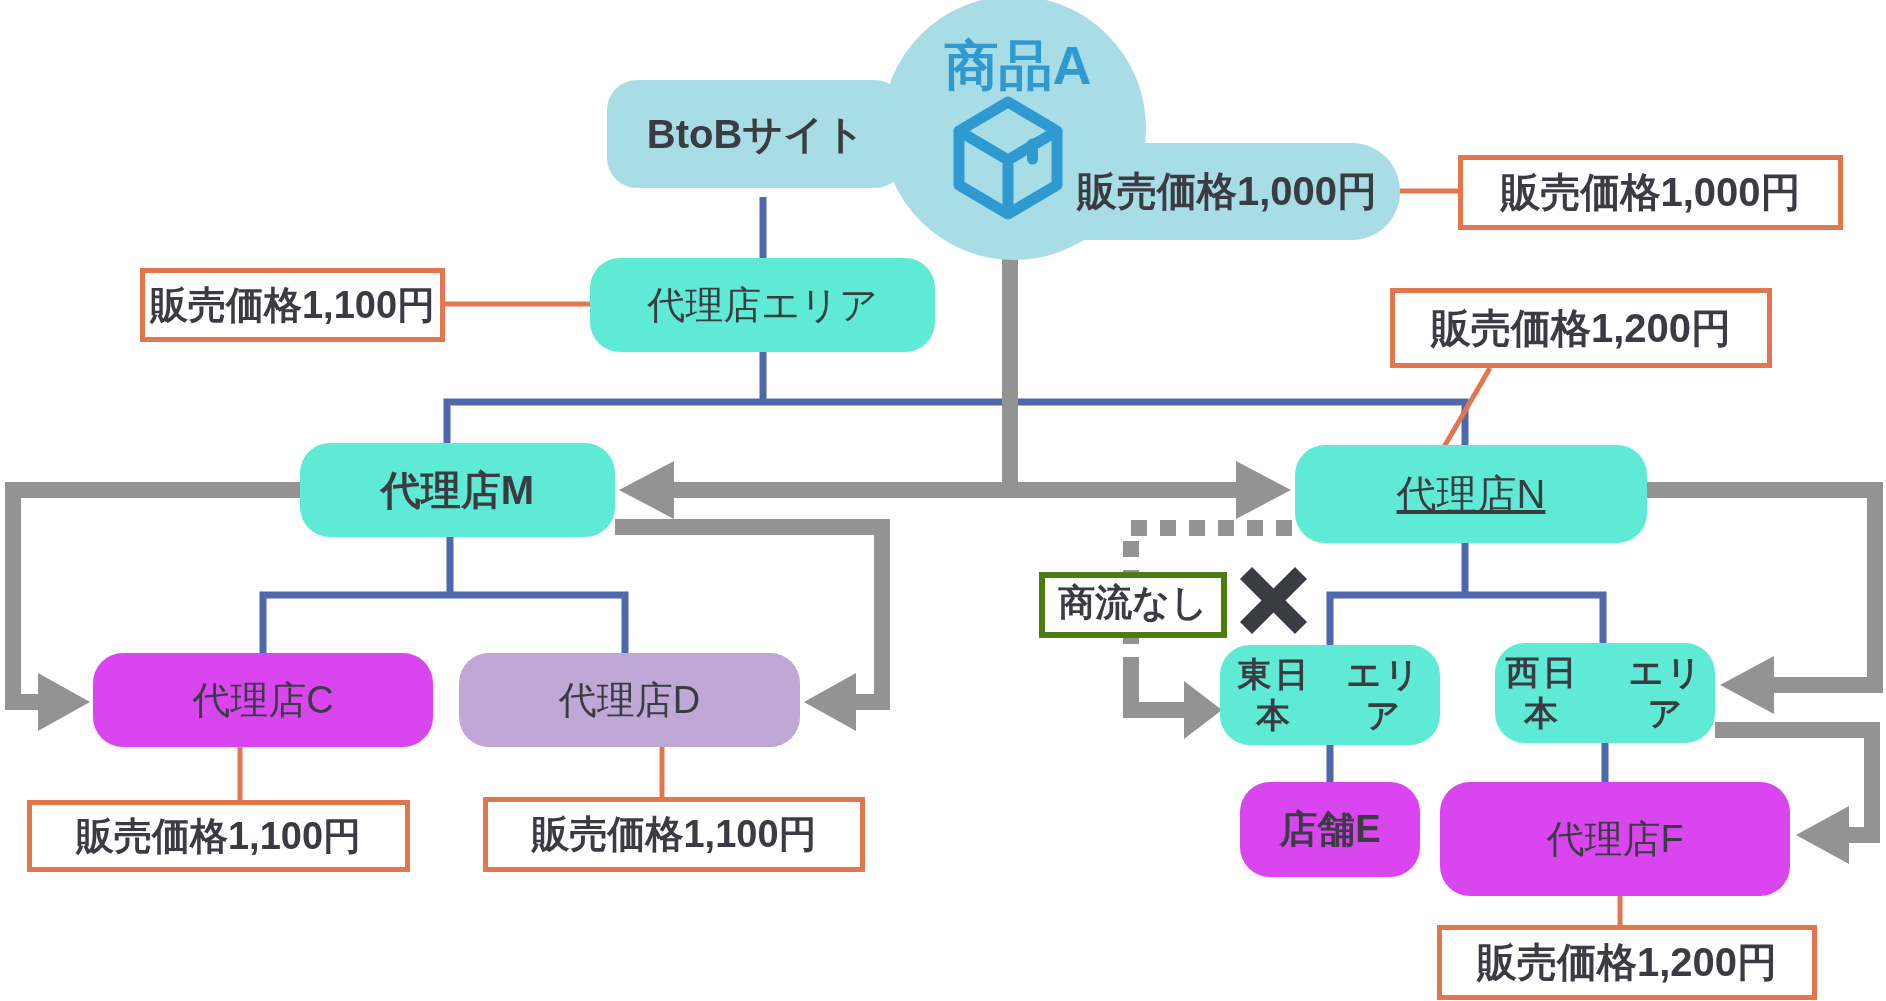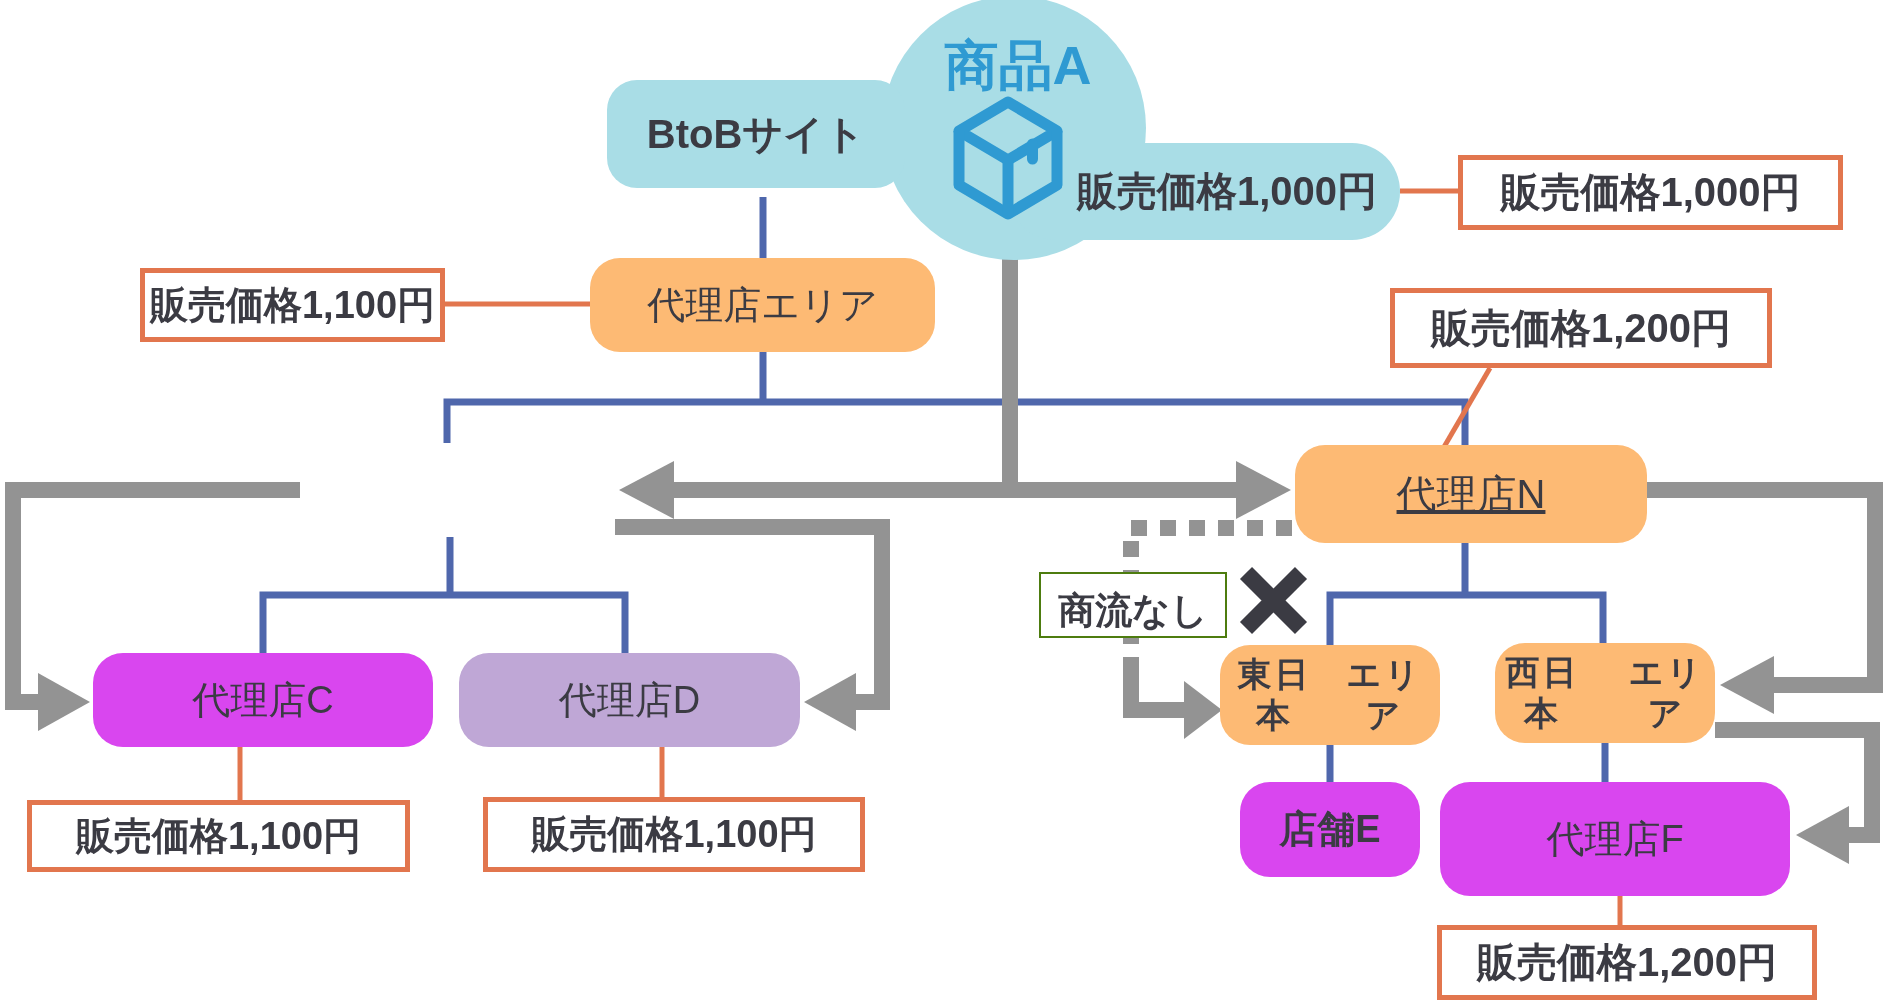--- a/index.html
+++ b/index.html
@@ -1,37 +1,37 @@
 <!DOCTYPE html>
 <html><head>
 <meta charset="utf-8">
 <style>
   html,body{margin:0;padding:0;background:#ffffff;}
   body{font-family:"Liberation Sans","DejaVu Sans",sans-serif;}
   #stage{position:relative;width:1886px;height:1001px;overflow:hidden;background:#fff;}
   #wires{position:absolute;left:0;top:0;z-index:1;}
   .node{position:absolute;z-index:2;display:flex;align-items:center;justify-content:center;
         border-radius:30px;font-size:38px;color:#3b3b43;box-sizing:border-box;text-align:center;}
-  .yellow{background:#fdba74;}
+  .yellow{background:#5eead4;}
   .cyan{background:#a9dde6;}
   .purple-light{background:#d946ef;}
   .purple-mid{background:#bfa7d6;}
   .bold{font-weight:700;}
   .price-box{position:absolute;z-index:2;display:flex;align-items:center;justify-content:center;
         background:#ffffff;border:5px solid #e2764e;font-weight:700;font-size:40px;color:#3b3b43;
         box-sizing:border-box;white-space:nowrap;}
   .circle{position:absolute;z-index:2;border-radius:50%;background:#a9dde6;}
   .pill{position:absolute;z-index:2;background:#a9dde6;border-radius:48px;display:flex;
         align-items:center;justify-content:center;font-weight:700;font-size:40px;color:#3b3b43;
         padding-left:46px;box-sizing:border-box;white-space:nowrap;}
   .product-title{position:absolute;z-index:3;display:flex;align-items:center;justify-content:center;
         color:#2f9ad2;font-weight:700;font-size:54px;}
   .icon-wrap{position:absolute;z-index:3;}
-  .noflow{position:absolute;z-index:2;background:#ffffff;border:2px solid #4d7c0f;
-        display:flex;align-items:flex-end;justify-content:center;font-weight:700;font-size:37px;
+  .noflow{position:absolute;z-index:2;background:#ffffff;border:6px solid #4d7c0f;
+        display:flex;align-items:flex-start;justify-content:center;font-weight:700;font-size:37px;
         color:#3b3b43;box-sizing:border-box;white-space:nowrap;}
   .two-line{flex-direction:row;font-size:34px;line-height:1.2;font-weight:700;letter-spacing:3px;}
 </style>
 </head>
 <body>
 
 <div id="stage">
 
   <svg id="wires" width="1886" height="1001" viewBox="0 0 1886 1001">
 
@@ -99,20 +99,23 @@
         <path d="M16 39 V93 L65 122 L114 93 V39"></path>
         <path d="M65 68 V122"></path>
       </g>
       <path d="M89.5 52 V67" stroke="#2f9ad2" stroke-width="11" stroke-linecap="round"></path>
     </svg>
   </div>
 
   <div class="node yellow" style="left:590px;top:258px;width:345px;height:94px;">
     <span>代理店エリア</span>
   </div>
+  <div class="node yellow bold" style="left:300px;top:443px;width:315px;height:94px;font-size:40px;">
+    <span>代理店M</span>
+  </div>
   <div class="node yellow" style="left:1295px;top:445px;width:352px;height:98px;font-size:40px;text-decoration:underline;">
     <span>代理店N</span>
   </div>
   <div class="node yellow two-line" style="left:1220px;top:645px;width:220px;height:100px;">
     <span>東日本</span>
     <span>エリア</span>
   </div>
   <div class="node yellow two-line" style="left:1495px;top:643px;width:220px;height:100px;gap:28px;">
     <span>西日本</span>
     <span>エリア</span>

